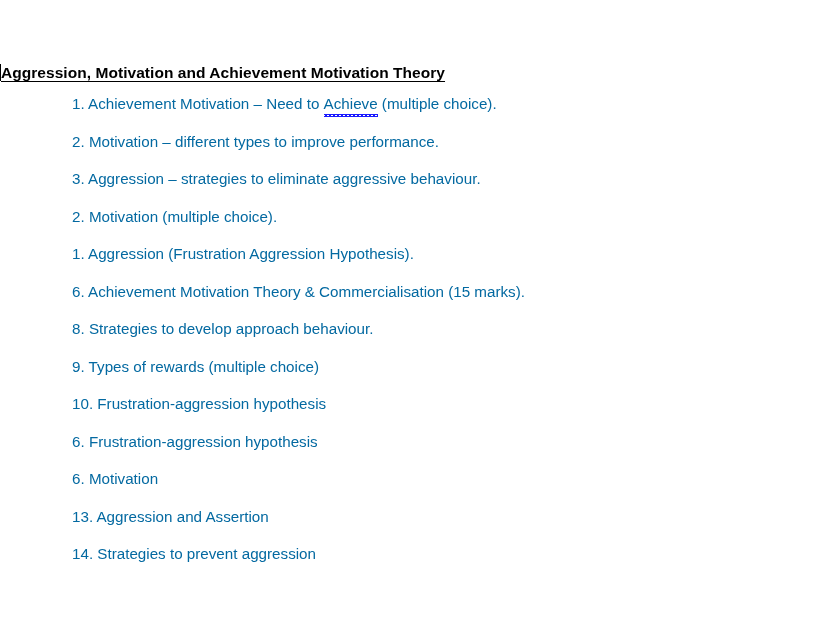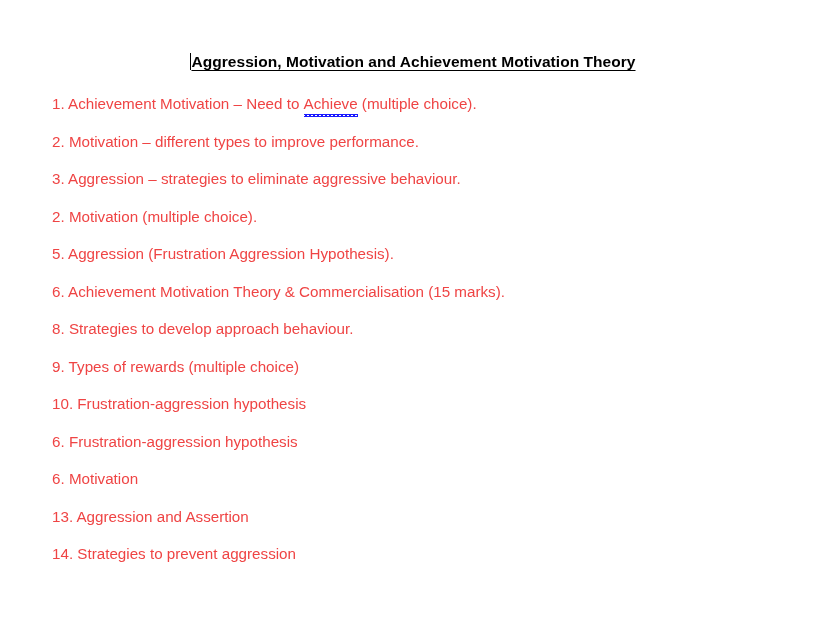--- a/index.html
+++ b/index.html
@@ -20,23 +20,22 @@
     position: relative;
     width: 826px;
     height: 620px;
     background: #ffffff;
   }
 
   
   .doc-title-row {
     position: absolute;
     left: 0;
-    top: 52px;
+    top: 63px;
     width: 826px;
-    text-align: center;
     font-size: 15.5px;
     line-height: 20px;
     white-space: nowrap;
   }
   .title-caret {
     display: inline-block;
     width: 1px;
     height: 17px;
     background: #000000;
     vertical-align: -3px;
@@ -55,21 +54,22 @@
     left: 52px;
     top: 94px;
     width: 720px;
   }
   .doc-line {
     font-size: 15.2px;
     line-height: 20px;
     height: 20px;
     margin-bottom: 17.5px;
     white-space: nowrap;
-    color: #ef4444;
+    color: #0369a1;
+    margin-left: 20px;
   }
   .txt {
     display: inline;
   }
   
   .squiggle {
     position: relative;
     display: inline-block;
   }
   .squiggle::after {
@@ -126,21 +126,21 @@
 
     <div class="doc-line">
       <span class="txt">3. Aggression – strategies to eliminate aggressive behaviour.</span>
     </div>
 
     <div class="doc-line">
       <span class="txt">2. Motivation (multiple choice).</span>
     </div>
 
     <div class="doc-line">
-      <span class="txt">5. Aggression (Frustration Aggression Hypothesis).</span>
+      <span class="txt">1. Aggression (Frustration Aggression Hypothesis).</span>
     </div>
 
     <div class="doc-line">
       <span class="txt">6. Achievement Motivation Theory &amp; Commercialisation (15 marks).</span>
     </div>
 
 
     <div class="doc-line">
       <span class="txt">8. Strategies to develop approach behaviour.</span>
     </div>

